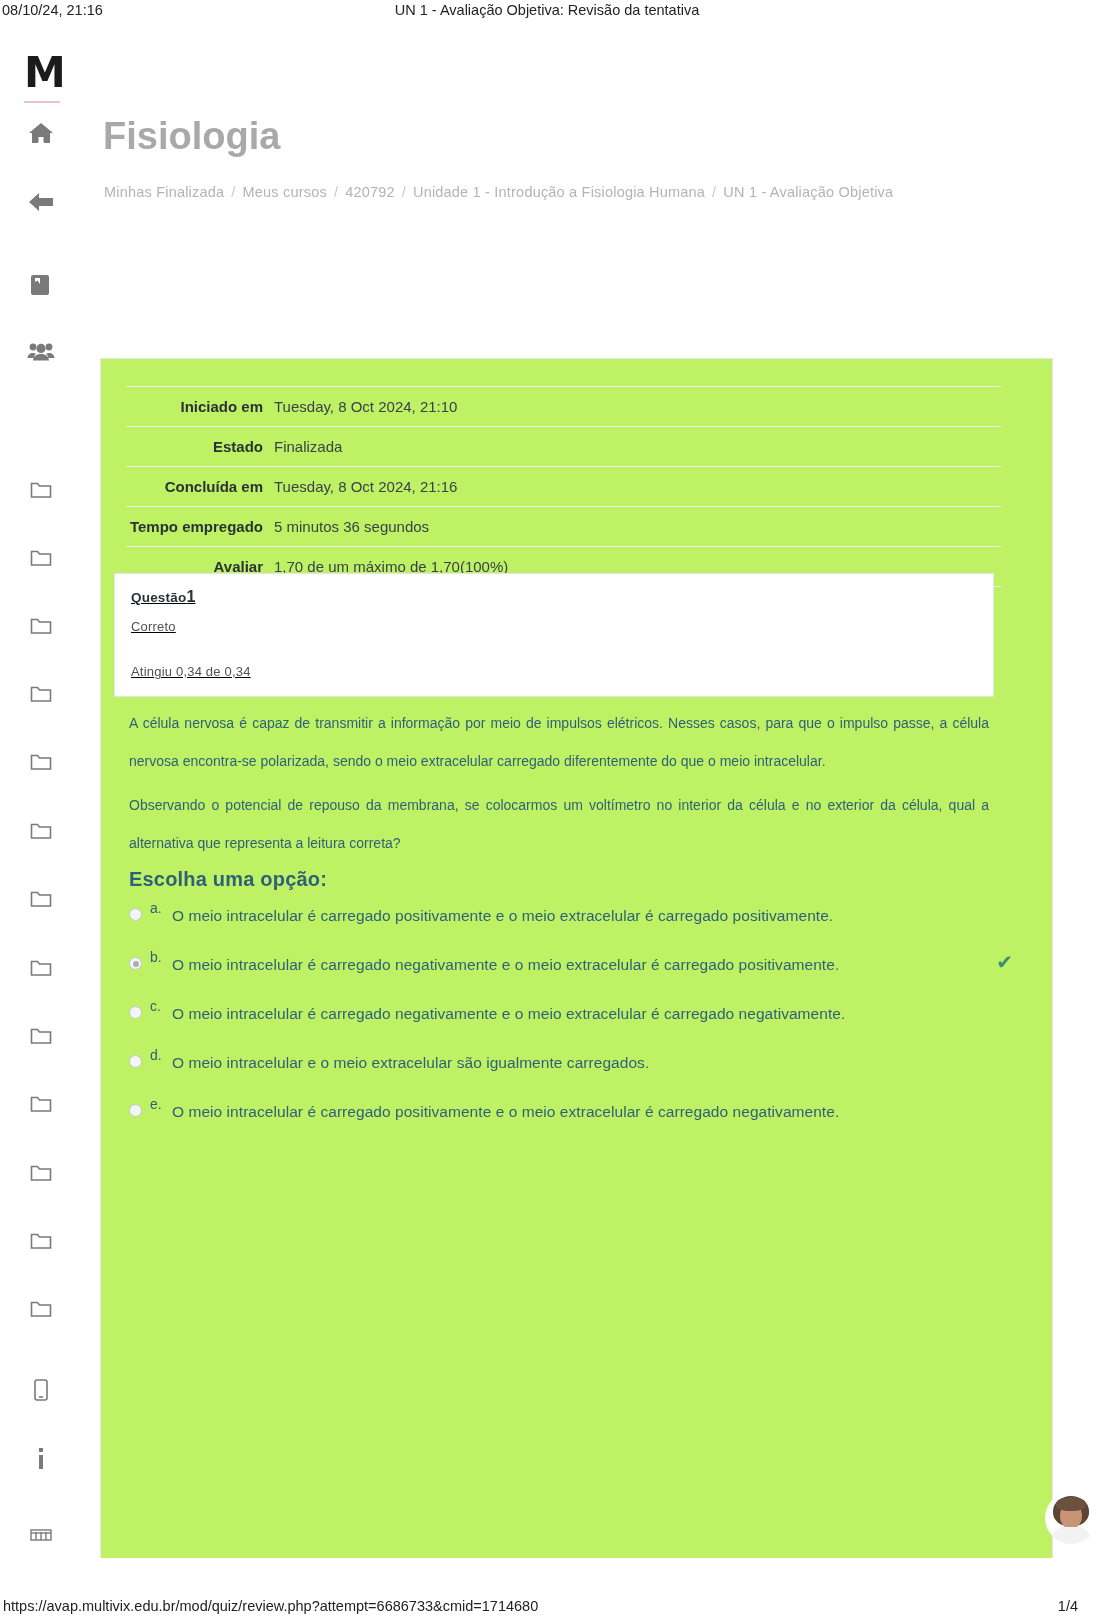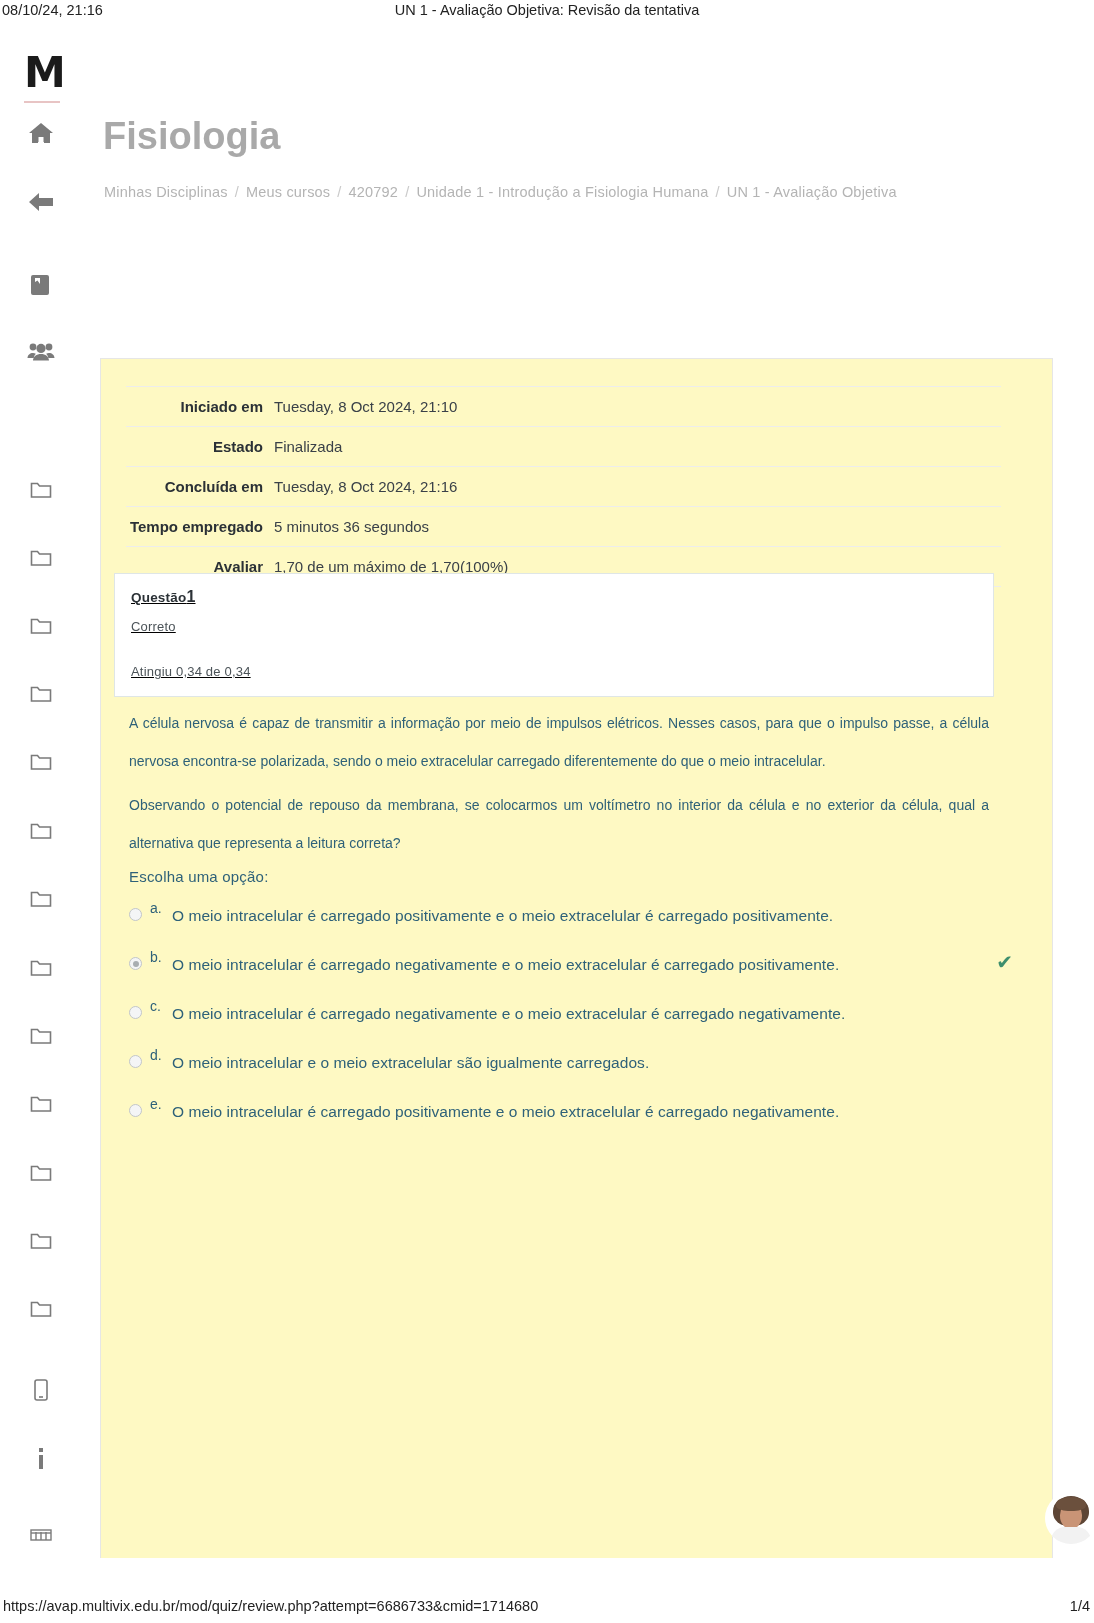--- a/index.html
+++ b/index.html
@@ -47,21 +47,21 @@
     font-size: 14.5px;
     color: #222;
   }
   .print-footer .pf-url {
     position: absolute;
     left: 3px; top: 0;
     white-space: nowrap;
   }
   .print-footer .pf-page {
     position: absolute;
-    right: 4px; top: 0;
+    right: 16px; top: 0;
     white-space: nowrap;
   }
 
   
   .rail {
     position: absolute;
     left: 0; top: 30px;
     width: 82px;
     height: 1528px;
     background: #fff;
@@ -122,21 +122,21 @@
   .breadcrumb .crumb { white-space: nowrap; }
 
   
   .card {
     position: absolute;
     left: 18px; top: 328px;
     width: 953px;
     min-height: 1200px;
     border: 1px solid #e6e6e6;
     border-bottom: none;
-    background: #fef9c3;
+    background: #bef264;
   }
 
   
   .summary {
     position: absolute;
     left: 25px; top: 27px;
     width: 875px;
     border-collapse: collapse;
     font-size: 15px;
   }
@@ -201,23 +201,24 @@
   }
   .qbody p {
     text-align: justify;
     color: #2e6179;
     margin-bottom: 6px;
   }
 
   .prompt {
     position: absolute;
     left: 28px; top: 509px;
-    font-size: 15px;
+    font-size: 20px;
     color: #2e6179;
     letter-spacing: .2px;
+    font-weight: bold;
   }
 
   .answers {
     position: absolute;
     left: 28px; top: 540px;
     width: 900px;
   }
   .ans-row {
     position: relative;
     height: 49px;
@@ -480,21 +481,21 @@
         </svg>
       </span>
     </div>
   </div>
 
   <div class="content">
 
     <div class="page-title">Fisiologia</div>
 
     <div class="breadcrumb">
-      <span class="crumb">Minhas Disciplinas</span><span class="sep">/</span><span class="crumb">Meus cursos</span><span class="sep">/</span><span class="crumb">420792</span><span class="sep">/</span><span class="crumb">Unidade 1 - Introdução a Fisiologia Humana</span><span class="sep">/</span><span class="crumb">UN 1 - Avaliação Objetiva</span>
+      <span class="crumb">Minhas Finalizada</span><span class="sep">/</span><span class="crumb">Meus cursos</span><span class="sep">/</span><span class="crumb">420792</span><span class="sep">/</span><span class="crumb">Unidade 1 - Introdução a Fisiologia Humana</span><span class="sep">/</span><span class="crumb">UN 1 - Avaliação Objetiva</span>
     </div>
 
     <div class="card">
 
       <table class="summary">
         <tbody>
           <tr>
             <th>Iniciado em</th>
             <td>Tuesday, 8 Oct 2024, 21:10</td>
           </tr>

